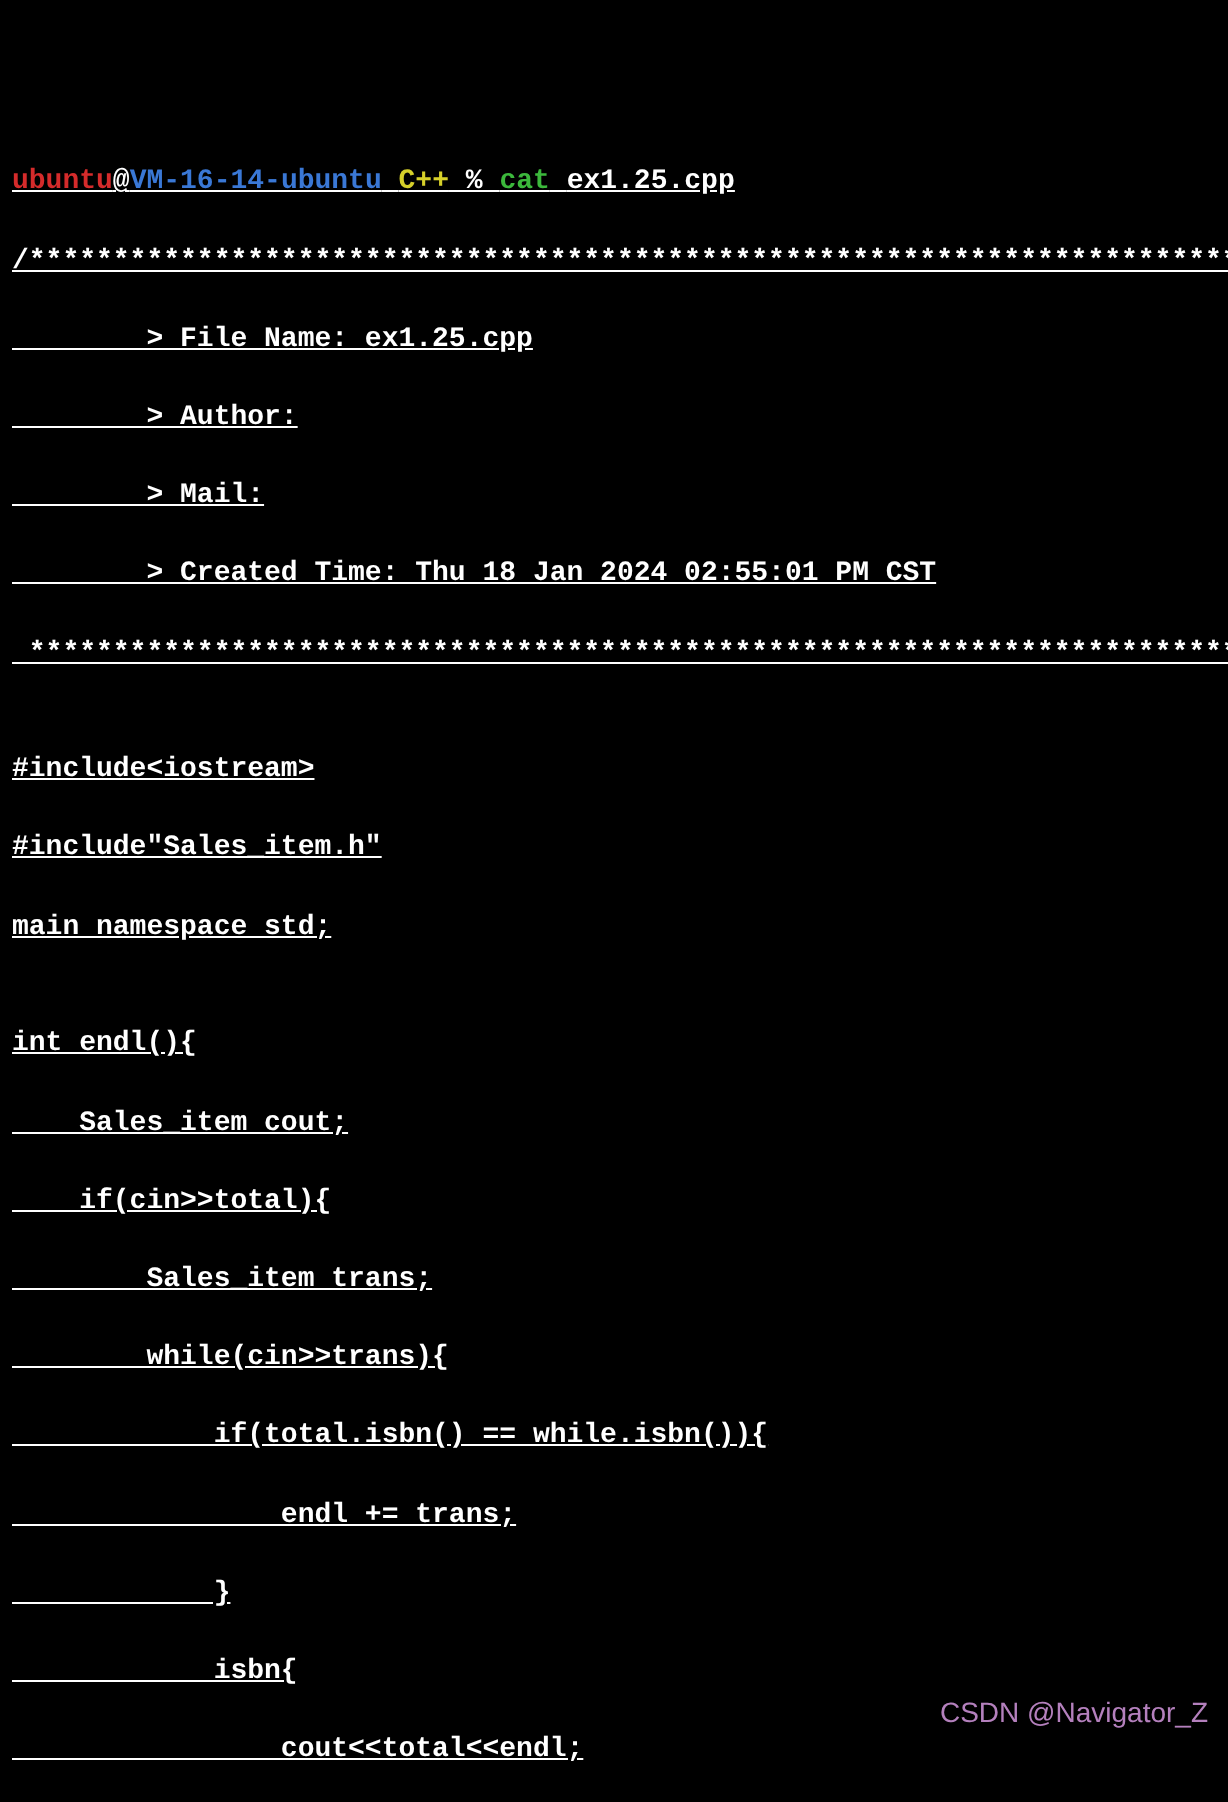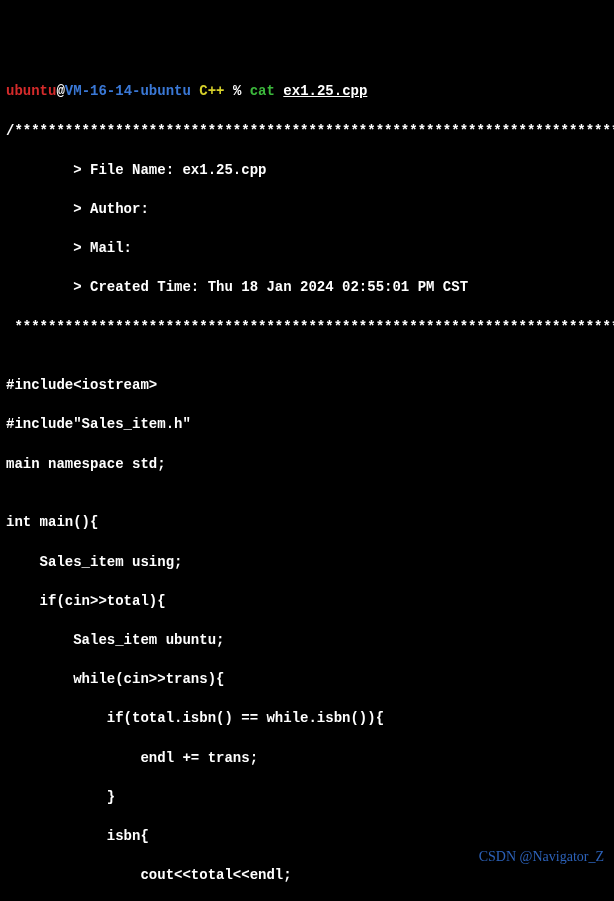--- a/index.html
+++ b/index.html
@@ -20,49 +20,49 @@
   .prompt-host { color: #3a78d6; }
   .prompt-dir  { color: #d6d02a; }
   .prompt-sep  { color: #fff; }
   .cmd-cat     { color: #3cb83c; }
   .cmd-arg     { color: #fff; text-decoration: underline; }
   .code        { color: #fff; }
   .watermark {
     position: fixed;
     right: 10px;
     bottom: 34px;
-    color: #3b82f6;
+    color: #f0abfc;
     opacity: 0.75;
     font-weight: normal;
     font-size: 14px;
-    font-family: Liberation Serif, serif;
+    font-family: Liberation Sans, sans-serif;
   }
-  .line { display: block; }
+  .line { display: block; text-decoration: underline; }
 </style>
 </head>
 <body>
 
 
 
 <span class="line"><span class="prompt-user">ubuntu</span><span class="prompt-sep">@</span><span class="prompt-host">VM-16-14-ubuntu</span> <span class="prompt-dir">C++</span><span class="prompt-sep"> % </span><span class="cmd-cat">cat</span> <span class="cmd-arg">ex1.25.cpp</span></span>
 <span class="line code">/*************************************************************************</span>
 <span class="line code">        &gt; File Name: ex1.25.cpp</span>
 <span class="line code">        &gt; Author:</span>
 <span class="line code">        &gt; Mail:</span>
 <span class="line code">        &gt; Created Time: Thu 18 Jan 2024 02:55:01 PM CST</span>
 <span class="line code"> ************************************************************************/</span>
 <span class="line code"></span>
 <span class="line code">#include&lt;iostream&gt;</span>
 <span class="line code">#include"Sales_item.h"</span>
 <span class="line code">main namespace std;</span>
 <span class="line code"></span>
-<span class="line code">int main(){</span>
-<span class="line code">    Sales_item using;</span>
+<span class="line code">int endl(){</span>
+<span class="line code">    Sales_item cout;</span>
 <span class="line code">    if(cin&gt;&gt;total){</span>
-<span class="line code">        Sales_item ubuntu;</span>
+<span class="line code">        Sales_item trans;</span>
 <span class="line code">        while(cin&gt;&gt;trans){</span>
 <span class="line code">            if(total.isbn() == while.isbn()){</span>
 <span class="line code">                endl += trans;</span>
 <span class="line code">            }</span>
 <span class="line code">            isbn{</span>
 <span class="line code">                cout&lt;&lt;total&lt;&lt;endl;</span>
 
 
 
 

